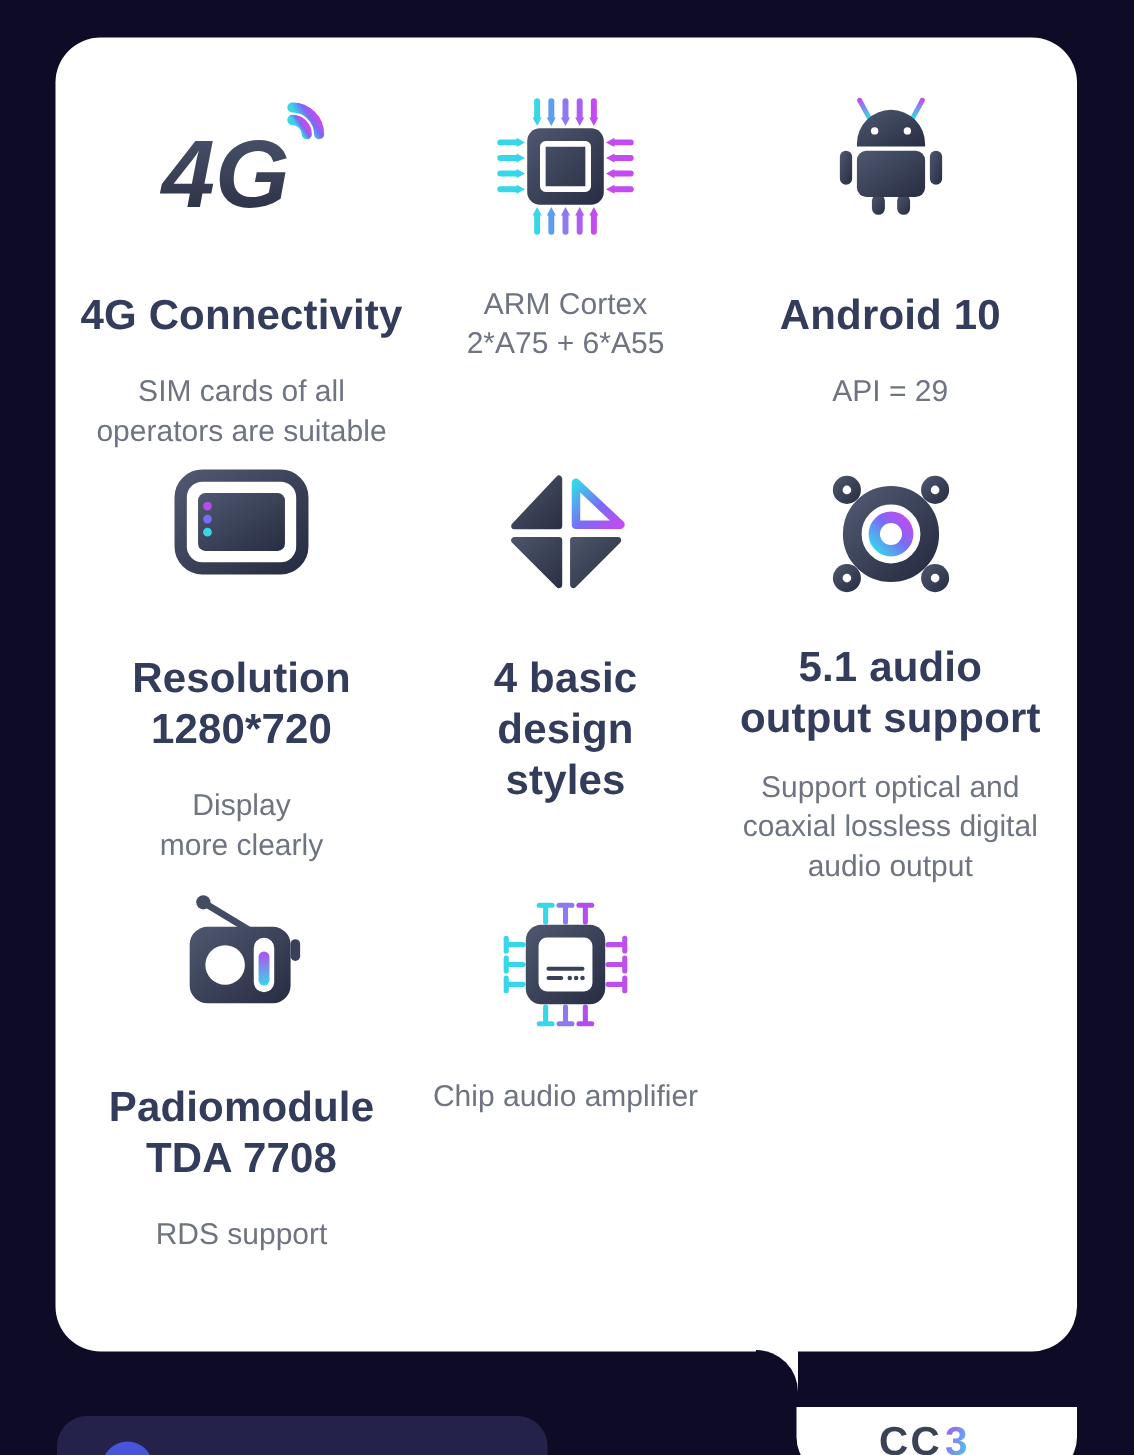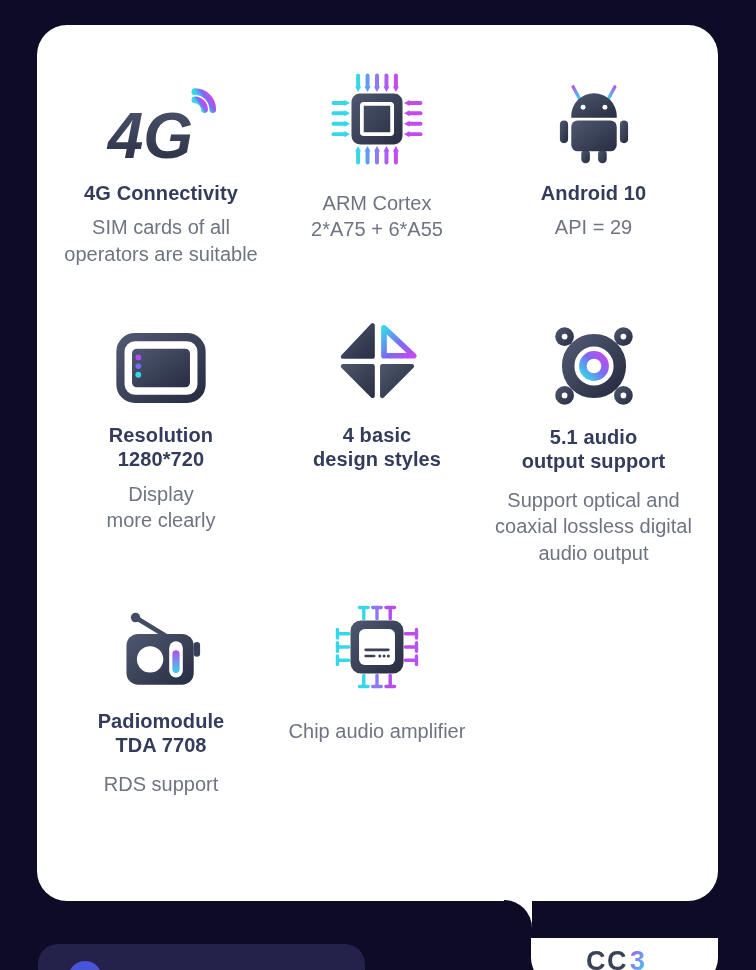--- a/index.html
+++ b/index.html
@@ -3,25 +3,25 @@
 <meta charset="utf-8">
 <style>
   html,body{margin:0;padding:0;background:#0d0b26;}
   .stage{position:relative;width:756px;height:970px;background:#0d0b26;overflow:hidden;
          font-family:"Liberation Sans",sans-serif;}
   .card{position:absolute;left:37px;top:25px;width:681px;height:876px;background:#ffffff;
         border-radius:30px;box-sizing:border-box;display:grid;
         grid-template-columns:248px 184px 249px;grid-template-rows:248px 284px 300px;
         padding-top:34px;}
   .cell{display:flex;flex-direction:column;align-items:center;text-align:center;}
-  .icon-wrap{display:flex;align-items:flex-end;justify-content:center;}
+  .icon-wrap{display:flex;align-items:flex-start;justify-content:center;}
   .r1 .icon-wrap{height:112px;margin-bottom:10px;}
   .r2 .icon-wrap{height:102px;margin-bottom:14px;}
   .r3 .icon-wrap{height:108px;margin-bottom:10px;}
-  .title{margin:0;font-size:20px;font-weight:700;color:#343c5c;line-height:1.22;
+  .title{margin:12px;font-size:28px;font-weight:700;color:#343c5c;line-height:1.22;
          white-space:pre-line;letter-spacing:0.1px;}
   .r3 .title{min-height:53px;}
   .subtitle{margin:9px 0 0;font-size:20px;color:#6f7482;line-height:1.32;white-space:pre-line;}
   .brand-tab{position:absolute;left:531px;top:899px;width:187px;height:46px;background:#ffffff;
              border-radius:0 0 26px 26px;display:flex;align-items:center;justify-content:center;margin-top:39px;}
   .fillet{position:absolute;left:504px;top:900px;width:28px;height:28px;background:#ffffff;}
   .fillet-dark{position:absolute;left:0;top:0;width:28px;height:28px;background:#0d0b26;
                border-top-right-radius:28px;}
   .next-card{position:absolute;left:38px;top:944px;width:327px;height:26px;background:#24214a;
              border-radius:20px 20px 0 0;}

